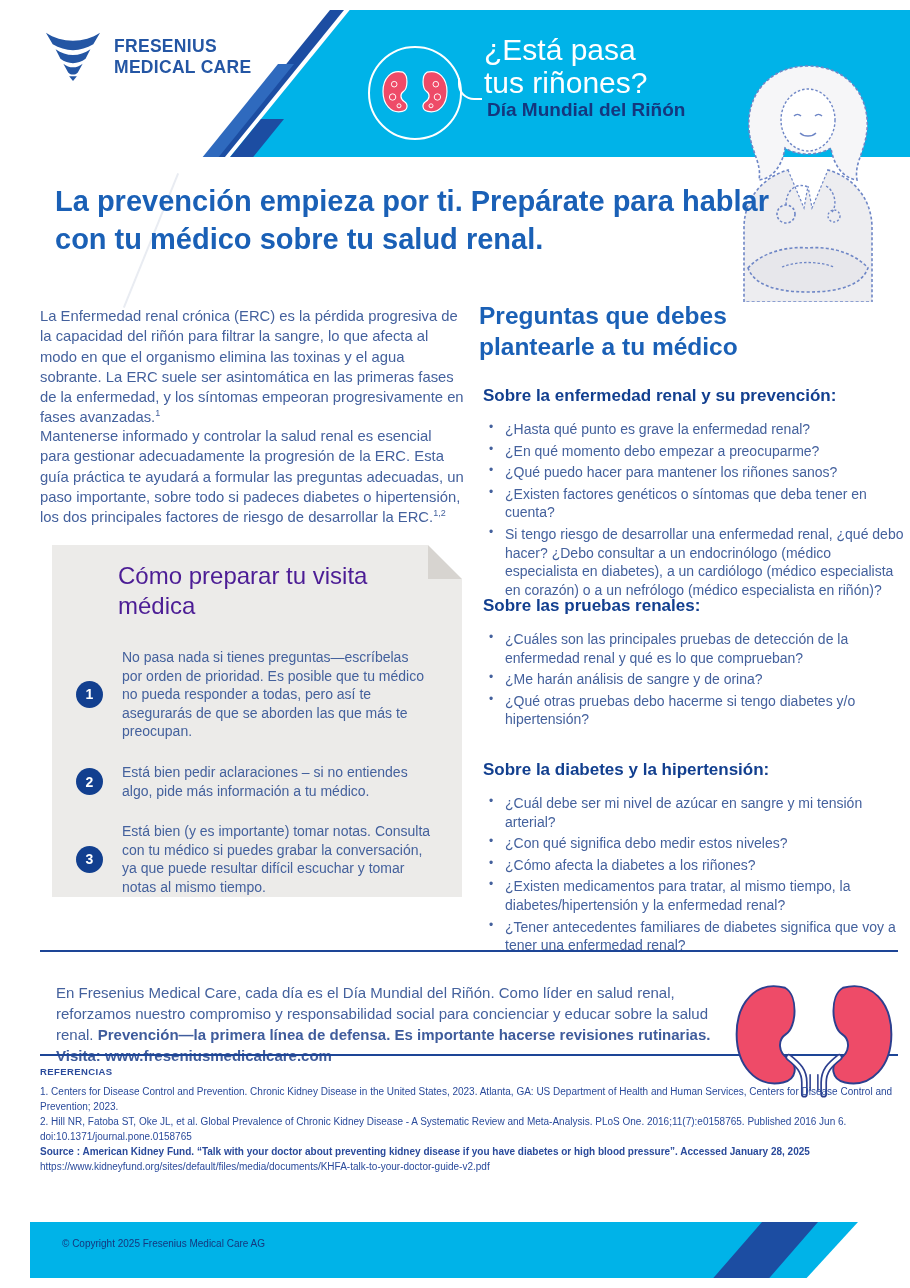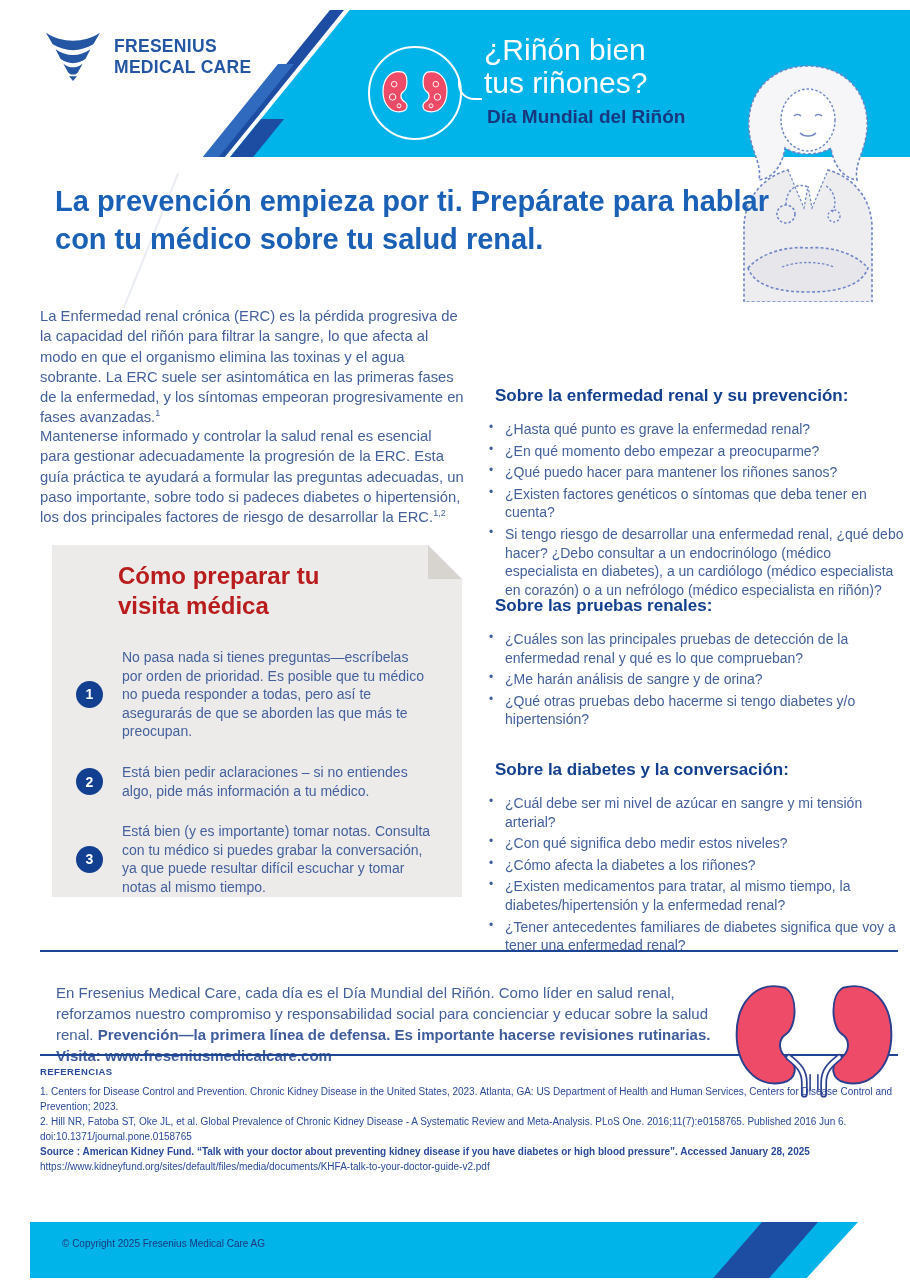--- a/index.html
+++ b/index.html
@@ -23,53 +23,53 @@
   .stripe-mid-blue   { left:278px; top:64px;  width:16px; height:93px;  background:#2f6abe; }
   .stripe-navy-short { left:261px; top:119px; width:23px; height:38px;  background:#1c4da2; }
 
   .bubble { position:absolute; left:368px; top:46px; width:94px; height:94px;
             border:2.5px solid #fff; border-radius:50%; display:flex; align-items:center; justify-content:center; }
   .bubble-tail { position:absolute; left:458px; top:78px; width:24px; height:22px;
                  border-left:2.5px solid #fff; border-bottom:2.5px solid #fff;
                  border-bottom-left-radius:16px; }
 
   .banner-title { position:absolute; left:484px; top:33px; color:#ffffff; font-size:30px; font-weight:400; line-height:1.1; }
-  .banner-sub   { position:absolute; left:487px; top:106px; color:#14377e; font-size:19px; font-weight:700; }
+  .banner-sub   { position:absolute; left:487px; top:99px; color:#14377e; font-size:19px; font-weight:700; }
 
   .doctor { position:absolute; left:722px; top:60px; width:172px; height:242px; }
 
   .diag-faint { position:absolute; left:150px; top:168px; width:2px; height:145px;
                 background:#e9ecf2; transform:rotate(22deg); }
 
   
   .main-title { position:absolute; left:55px; top:183px; width:724px;
                 font-size:29px; font-weight:700; color:#1a60b6; line-height:1.3; }
 
   
   .body-text { font-size:14.8px; color:#44619d; line-height:1.37; }
   .intro-p1 { position:absolute; left:40px; top:306px; width:424px; }
   .intro-p2 { position:absolute; left:40px; top:426px; width:424px; }
   sup { font-size:9px; }
 
   .prep-box { position:absolute; left:52px; top:545px; width:410px; height:352px; background:#ecebe9; }
   .prep-box::after { content:""; position:absolute; top:0; right:0; border-style:solid;
                      border-width:0 34px 34px 0; border-color:#ffffff #ffffff #d7d4d0 #d7d4d0; }
-  .prep-title { margin:16px 0 0 66px; width:252px; font-size:24px; font-weight:700; color:#b91c1c; line-height:1.27; }
+  .prep-title { margin:16px 0 0 66px; width:252px; font-size:24px; font-weight:400; color:#4c1d95; line-height:1.27; }
   .prep-items { margin-top:22px; }
   .prep-item { display:flex; align-items:center; gap:15px; padding:0 26px 0 24px; margin-bottom:14px; }
   .num-circle { flex:0 0 auto; width:27px; height:27px; border-radius:50%; background:#123f8f;
                 color:#fff; font-size:14px; font-weight:700; display:flex; align-items:center; justify-content:center; }
   .prep-item p { margin:4px; font-size:14px; color:#44619d; line-height:1.33; }
 
   
   .q-title { position:absolute; left:479px; top:300px; width:330px;
              font-size:24.5px; font-weight:700; color:#1a60b6; line-height:1.27; }
   .q-sec { position:absolute; left:479px; width:426px; }
   .q-sec-1 { top:386px; } .q-sec-2 { top:596px; } .q-sec-3 { top:760px; }
-  .q-sec h3 { margin:0 0 14px 16px; font-size:17px; font-weight:700; color:#123f8f; }
+  .q-sec h3 { margin:0 0 14px 4px; font-size:17px; font-weight:700; color:#123f8f; }
   .q-sec ul { margin:0; padding:0; list-style:none; }
   .q-sec li { position:relative; padding-left:26px; margin-bottom:3px;
               font-size:14px; color:#44619d; line-height:1.33; }
   .q-sec li::before { content:"•"; position:absolute; left:10px; top:0; font-size:12px; color:#44619d; }
 
   
   .divider { position:absolute; left:40px; width:858px; height:2px; background:#1d4596; }
   .divider-1 { top:950px; } .divider-2 { top:1054px; }
 
   .footer-note { position:absolute; left:40px; top:966px; width:672px;
@@ -125,21 +125,21 @@
           <circle cx="50" cy="92" r="5"></circle>
         <circle cx="142" cy="38" r="7"></circle>
           <circle cx="146" cy="70" r="8"></circle>
           <circle cx="130" cy="92" r="5"></circle>
       </g>
     </svg>
   </div>
   <div class="bubble-tail"></div>
 
   <div class="banner-title">
-    <div>¿Riñón bien</div>
+    <div>¿Está pasa</div>
     <div>tus riñones?</div>
   </div>
   <div class="banner-sub">Día Mundial del Riñón</div>
 
   <svg class="doctor" viewBox="0 0 172 242">
     <path d="M86,6 C48,6 24,34 27,70 C29,92 40,103 37,120 C53,118 61,102 63,88 C76,96 96,96 109,88 C111,102 119,118 135,120 C132,103 143,92 145,70 C148,34 124,6 86,6 Z" fill="#f6f6f8" stroke="#6e86c6" stroke-width="1.6" stroke-dasharray="3 2.2"></path>
     <ellipse cx="86" cy="60" rx="27" ry="31" fill="#ffffff" stroke="#6e86c6" stroke-width="1.4" stroke-dasharray="2.5 2"></ellipse>
     <path d="M72,56 C74,54 77,54 79,56 M93,56 C95,54 98,54 100,56" fill="none" stroke="#6e86c6" stroke-width="1.4"></path>
     <path d="M78,73 C82,77 90,77 94,73" fill="none" stroke="#6e86c6" stroke-width="1.4"></path>
     <path d="M22,242 L22,168 C22,136 44,116 66,110 L86,126 L106,110 C128,116 150,136 150,168 L150,242 Z" fill="#ededf0" stroke="#6e86c6" stroke-width="1.6" stroke-dasharray="3 2.2"></path>
@@ -169,20 +169,21 @@
         <div class="num-circle">2</div>
         <p>Está bien pedir aclaraciones – si no entiendes algo, pide más información a tu médico.</p>
       </div>
       <div class="prep-item">
         <div class="num-circle">3</div>
         <p>Está bien (y es importante) tomar notas. Consulta con tu médico si puedes grabar la conversación, ya que puede resultar difícil escuchar y tomar notas al mismo tiempo.</p>
       </div>
     </div>
   </div>
 
+  <h2 class="q-title" style="margin:0;">Preguntas que debes plantearle a tu médico</h2>
 
   <div class="q-sec q-sec-1">
     <h3>Sobre la enfermedad renal y su prevención:</h3>
     <ul>
       <li>¿Hasta qué punto es grave la enfermedad renal?</li>
       <li>¿En qué momento debo empezar a preocuparme?</li>
       <li>¿Qué puedo hacer para mantener los riñones sanos?</li>
       <li>¿Existen factores genéticos o síntomas que deba tener en cuenta?</li>
       <li>Si tengo riesgo de desarrollar una enfermedad renal, ¿qué debo hacer? ¿Debo consultar a un endocrinólogo (médico especialista en diabetes), a un cardiólogo (médico especialista en corazón) o a un nefrólogo (médico especialista en riñón)?</li>
     </ul>
@@ -191,21 +192,21 @@
   <div class="q-sec q-sec-2">
     <h3>Sobre las pruebas renales:</h3>
     <ul>
       <li>¿Cuáles son las principales pruebas de detección de la enfermedad renal y qué es lo que comprueban?</li>
       <li>¿Me harán análisis de sangre y de orina?</li>
       <li>¿Qué otras pruebas debo hacerme si tengo diabetes y/o hipertensión?</li>
     </ul>
   </div>
 
   <div class="q-sec q-sec-3">
-    <h3>Sobre la diabetes y la conversación:</h3>
+    <h3>Sobre la diabetes y la hipertensión:</h3>
     <ul>
       <li>¿Cuál debe ser mi nivel de azúcar en sangre y mi tensión arterial?</li>
       <li>¿Con qué significa debo medir estos niveles?</li>
       <li>¿Cómo afecta la diabetes a los riñones?</li>
       <li>¿Existen medicamentos para tratar, al mismo tiempo, la diabetes/hipertensión y la enfermedad renal?</li>
       <li>¿Tener antecedentes familiares de diabetes significa que voy a tener una enfermedad renal?</li>
     </ul>
   </div>
 
   <div class="divider divider-1"></div>

